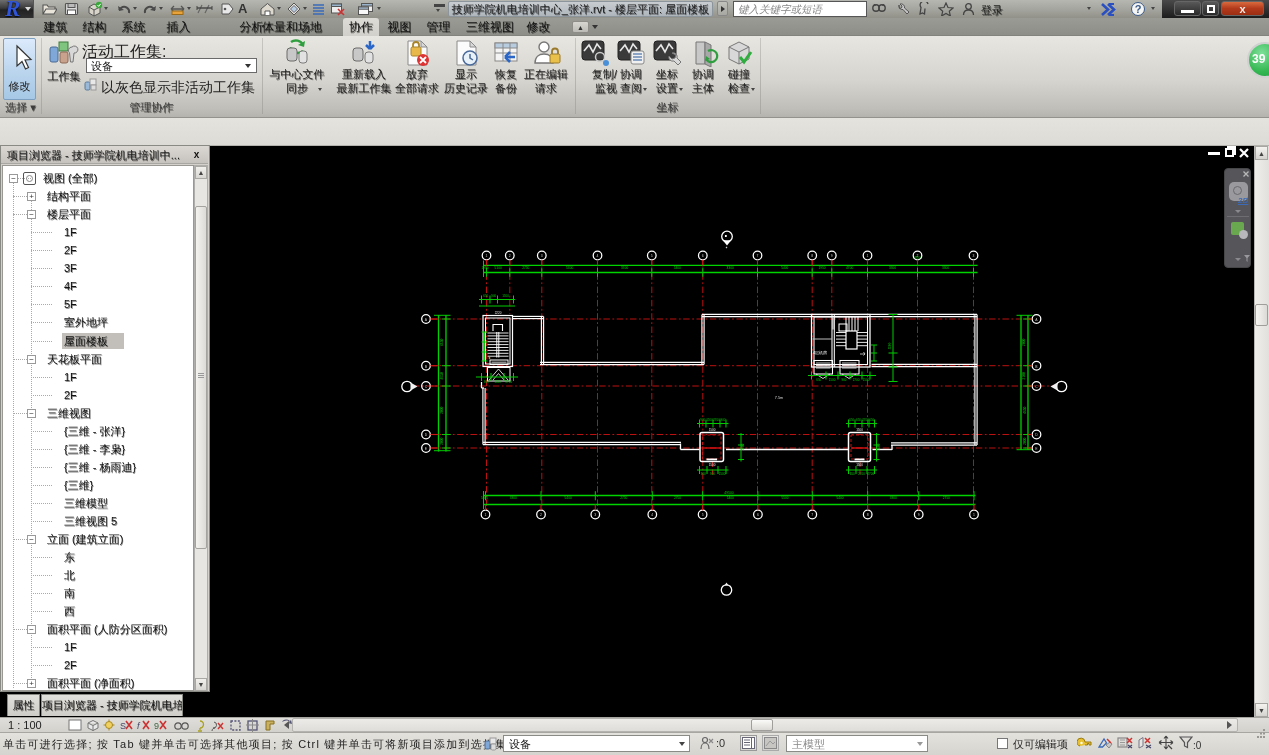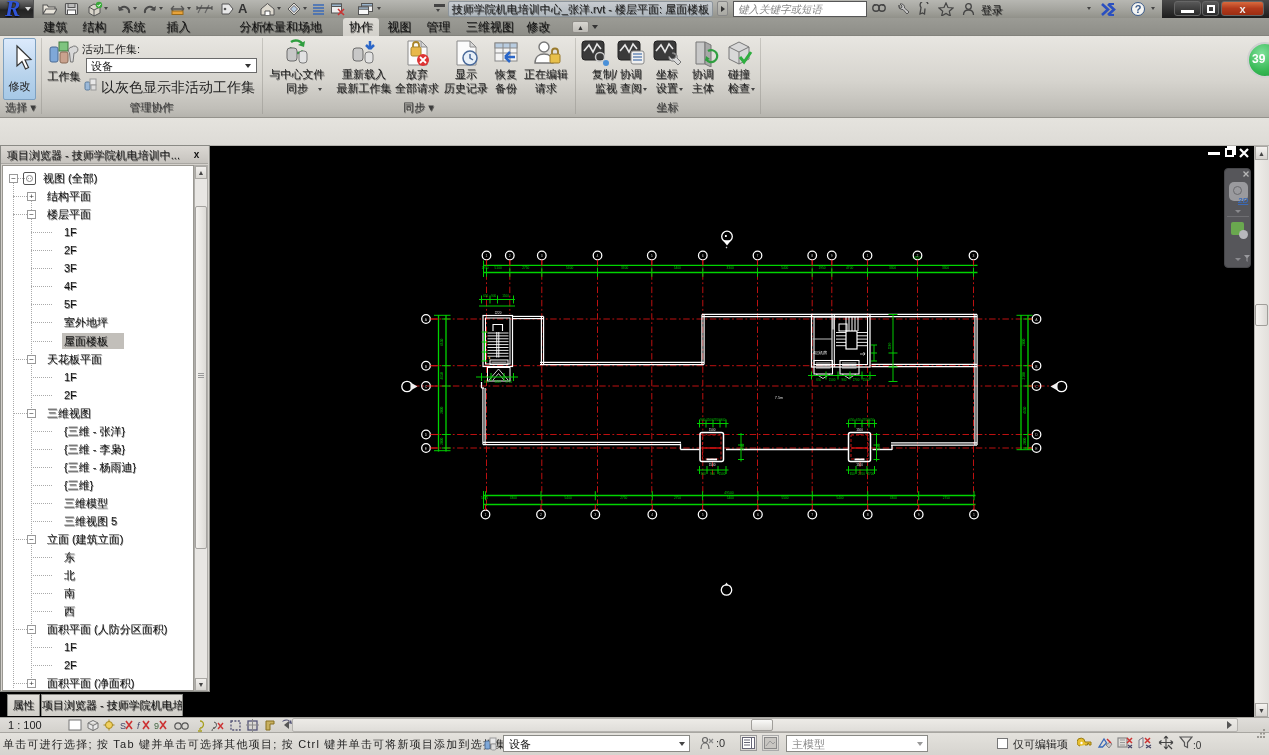--- a/index.html
+++ b/index.html
@@ -125,21 +125,21 @@
 <div class="abs panlab" style="left:0px;width:41px;">选择 ▾</div>
 <div class="abs psep" style="left:41px;"></div>
 
 <svg class="abs" style="left:47px;top:39px;" width="32" height="28" viewBox="0 0 32 28">
  <rect x="3" y="8" width="8" height="15" rx="2" fill="#7fa8d8" stroke="#4a6a94"></rect>
  <rect x="12" y="3" width="9" height="9" fill="#7fc47f" stroke="#3e7a3e"></rect>
  <rect x="13" y="13" width="8" height="11" rx="2" fill="#c9a28e" stroke="#8a6a56"></rect>
  <path d="M25 8 a3.5 3.5 0 1 1 2 6 l-1 9 -2.5 0 -1-9 a3.5 3.5 0 0 1 2.5-6z" fill="#d8d8d8" stroke="#777"></path>
 </svg>
 <div class="abs rbtn2" style="left:40px;top:70px;width:48px;">工作集</div>
-<div class="abs" style="left:82px;top:42px;font-size:11px;color:#222;">活动工作集:</div>
+<div class="abs" style="left:82px;top:42px;font-size:16px;color:#222;">活动工作集:</div>
 <div class="abs" style="left:86px;top:58px;width:171px;height:15px;background:#fff;border:1px solid #6a6a6a;font-size:11px;line-height:14px;padding-left:4px;color:#111;">设备<span style="position:absolute;right:1px;top:0;width:13px;height:13px;">
         <span style="position:absolute;left:3px;top:5px;width:0;height:0;border:3.5px solid transparent;border-top:4.5px solid #333;"></span>
       </span></div>
 <svg class="abs" style="left:84px;top:78px;" width="15" height="13" viewBox="0 0 15 13">
       <rect x="1" y="4" width="5" height="8" rx="1.5" fill="#9ab8d8" stroke="#5a7a9a"></rect>
       <rect x="6" y="1" width="6" height="6" fill="#e8e8e8" stroke="#999"></rect>
       <rect x="7" y="7" width="5" height="5" fill="#ddd" stroke="#999"></rect>
     </svg>
 <div class="abs" style="left:101px;top:79px;font-size:14px;color:#222;">以灰色显示非活动工作集</div>
 <div class="abs panlab" style="left:41px;width:221px;">管理协作</div>
@@ -223,21 +223,20 @@
       <path d="M17 22 l1 -5 4 3z" fill="#2f9e3f"></path>
 </svg>
 <div class="abs rbtn2" style="left:681px;width:44px;">协调<br>主体</div>
 <svg class="abs" style="left:724px;top:39px;" width="32" height="28" viewBox="0 0 32 28">
  <path d="M5 8 l10 -5 10 5 v12 l-10 5 -10 -5z" fill="#d8d8d8" stroke="#777"></path>
  <path d="M5 8 l10 5 10 -5 M15 13 v12" fill="none" stroke="#777"></path>
  <path d="M16 18 l4 5 7 -10" stroke="#2fae3f" stroke-width="3" fill="none"></path>
 </svg>
 <div class="abs rbtn2" style="left:717px;width:44px;">碰撞<br>检查</div>
 <div class="abs ddm" style="left:751px;top:88px;"></div>
-<div class="abs panlab" style="left:262px;width:313px;">同步 ▾</div>
 <div class="abs psep" style="left:575px;"></div>
 <div class="abs panlab" style="left:575px;width:185px;">坐标</div>
 <div class="abs psep" style="left:760px;"></div>
 <svg class="abs" style="left:42px;top:2px;" width="15" height="14" viewBox="0 0 15 14">
       <path d="M1 12 V3 h4 l1.5 2 H13 v2 M1 12 l3-5 h11 l-3 5z" fill="#e8e4da" stroke="#555" stroke-width="1.1"></path>
     </svg>
 <svg class="abs" style="left:64px;top:2px;" width="15" height="14" viewBox="0 0 15 14">
       <rect x="1.5" y="1.5" width="12" height="11" rx="1" fill="#dcdcdc" stroke="#555" stroke-width="1.2"></rect>
       <rect x="4" y="1.5" width="7" height="4" fill="#bbb" stroke="#555"></rect>
       <rect x="3.5" y="8" width="8" height="4.5" fill="#fff" stroke="#555"></rect>

